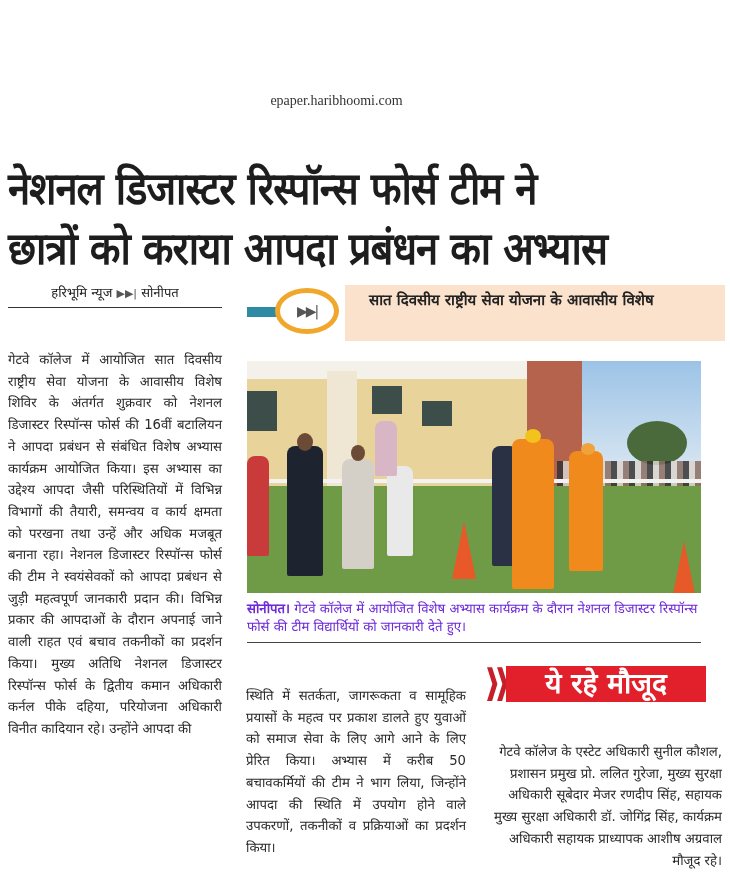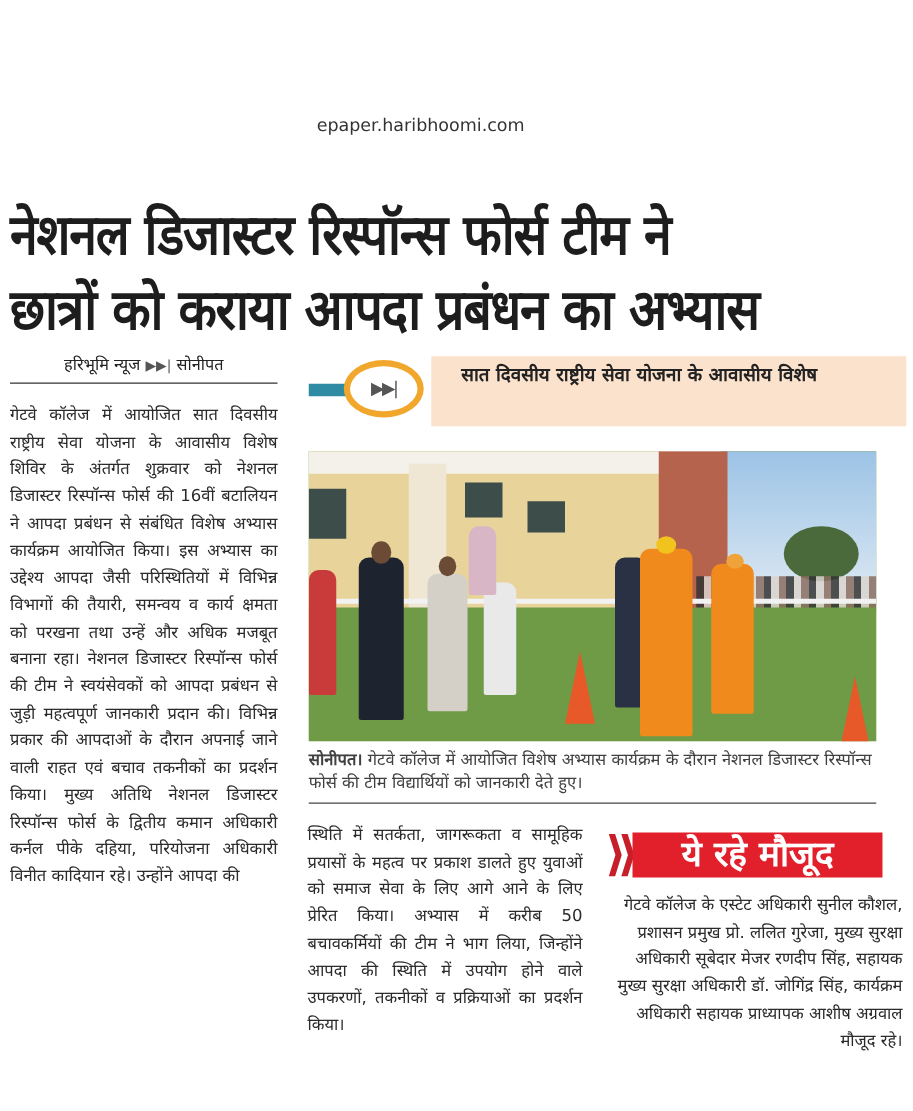--- a/index.html
+++ b/index.html
@@ -8,39 +8,39 @@
     background: #ffffff; color: #222;
     font-family: "DejaVu Sans", sans-serif;
     position: relative;
   }
   .masthead { position: absolute; left: 0; top: 0; width: 730px; height: 135px; text-align: center; }
   .logo {
     position: absolute; left: 215px; top: 6px; width: 300px; height: 80px;
     color: #3e7b3a; font-family: "DejaVu Sans", sans-serif; font-weight: bold;
     font-size: 66px; line-height: 80px; letter-spacing: 2px; text-align: center;
   }
-  .site-url { position: absolute; left: 0; width: 673px; top: 92px; font-size: 14px; color: #333; line-height: 18px; }
+  .site-url { position: absolute; left: 0; width: 673px; top: 92px; font-size: 14px; color: #333; line-height: 18px; font-family: Liberation Serif, serif; }
   .edition { position: absolute; left: 0; width: 730px; top: 111px; font-size: 14px; color: #333; line-height: 18px; }
 
   .headline {
     position: absolute; left: 8px; top: 158px; width: 714px;
     font-family: "DejaVu Sans", sans-serif; font-weight: bold;
     font-size: 40px; line-height: 54px; color: #1d1d1d; letter-spacing: -1px;
     transform: scaleY(1.12); transform-origin: top left;
   }
   .headline div { white-space: nowrap; }
 
   .byline {
     position: absolute; left: 8px; top: 284px; width: 214px; text-align: center;
     font-size: 13px; color: #222; line-height: 18px;
     border-bottom: 1px solid #333; padding-bottom: 4px;
   }
   .byline .arrow { color: #555; font-size: 11px; }
 
-  .col { position: absolute; font-size: 13.2px; line-height: 21.7px; color: #2a2a2a; text-align: justify; }
+  .col { position: absolute; font-size: 13.2px; line-height: 21.7px; color: #2a2a2a; text-align: justify; margin-top: 27px; }
   .col1 { left: 8px; top: 322px; width: 214px; }
   .col2 { left: 246px; top: 658px; width: 220px; }
   .col3 { left: 492px; top: 714px; width: 230px; text-align: right; }
 
   .subhead-wrap { position: absolute; left: 245px; top: 283px; width: 480px; height: 62px; }
   .sub-bar { position: absolute; left: 2px; top: 24px; width: 40px; height: 10px; background: #2f8ba4; }
   .sub-pill {
     position: absolute; left: 30px; top: 5px; width: 64px; height: 46px;
     border-radius: 50%; background: #fff; border: 5px solid #f0a72b;
     box-sizing: border-box; text-align: center; line-height: 36px;
@@ -65,21 +65,21 @@
   .ph-tree { position: absolute; left: 380px; top: 60px; width: 60px; height: 44px; border-radius: 50%; background: #4b6a3c; }
   .ph-crowd { position: absolute; left: 310px; top: 100px; width: 144px; height: 30px; background: repeating-linear-gradient(90deg,#333 0 6px,#d9d3cd 6px 12px,#8a6d60 12px 18px); opacity: .85; }
   .ph-grass { position: absolute; left: 0; top: 125px; width: 454px; height: 107px; background: #6f9a46; }
   .ph-tape { position: absolute; left: 0; top: 118px; width: 454px; height: 4px; background: #f2f2f2; }
   .ph-person { position: absolute; border-radius: 8px 8px 2px 2px; }
   .ph-head { position: absolute; border-radius: 50%; background: #6b4a36; }
   .ph-cone { position: absolute; width: 0; height: 0; border-left: 12px solid transparent; border-right: 12px solid transparent; border-bottom: 58px solid #e8592a; }
 
   .caption {
     position: absolute; left: 247px; top: 600px; width: 454px;
-    font-size: 13.2px; line-height: 18px; color: #404040;
+    font-size: 13.2px; line-height: 18px; color: #6d28d9;
     border-bottom: 1px solid #444; padding-bottom: 6px;
   }
   .caption b { font-weight: bold; }
 
   .present-wrap { position: absolute; left: 484px; top: 662px; width: 240px; height: 44px; }
   .present-chev { position: absolute; left: 0; top: 2px; font-size: 38px; line-height: 38px; color: #c61f2a; font-weight: bold; letter-spacing: -10px; }
   .present-box {
     position: absolute; left: 22px; top: 4px; width: 200px; height: 36px;
     background: #e2202b; color: #fff; font-size: 28px; font-weight: bold;
     text-align: center; line-height: 36px;

